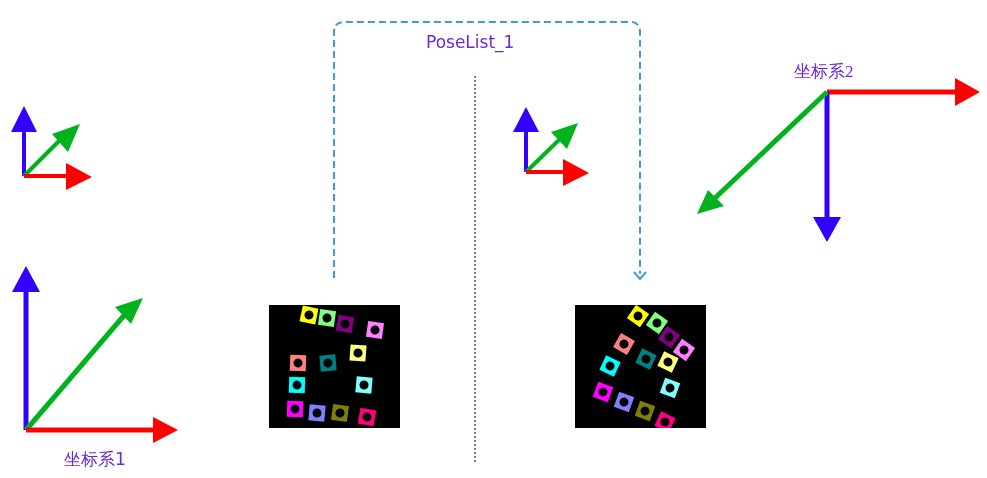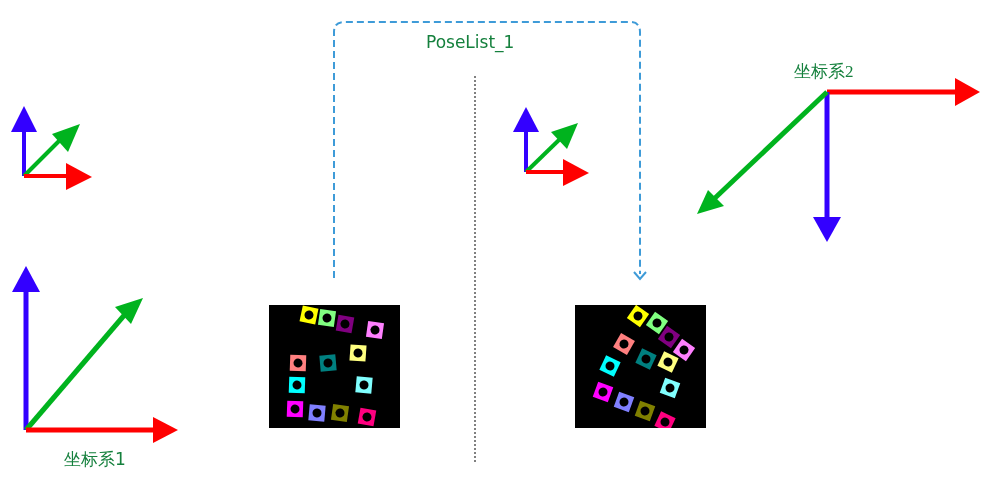--- a/index.html
+++ b/index.html
@@ -1,19 +1,19 @@
 <!DOCTYPE html>
 <html><head>
 <meta charset="utf-8">
 <style>
   html, body { margin: 0; padding: 0; background: #ffffff; }
   body { width: 987px; height: 478px; position: relative; overflow: hidden;
          font-family: "DejaVu Sans", "Liberation Sans", sans-serif; }
   svg.canvas { position: absolute; left: 0; top: 0; }
-  .label { position: absolute; font-size: 17px; color: #15803d; white-space: nowrap; }
+  .label { position: absolute; font-size: 17px; color: #6d28d9; white-space: nowrap; }
   .thumb { position: absolute; background: #000000; }
 </style>
 </head>
 <body>
 
 <svg class="canvas" width="987" height="478" viewBox="0 0 987 478">
   <defs>
     <marker id="m-red" markerWidth="10" markerHeight="10" refX="0" refY="5" orient="auto" markerUnits="userSpaceOnUse" viewBox="0 0 10 10">
       <path d="M0,0 L10,5 L0,10 z" fill="#ff0000"></path>
     </marker>

